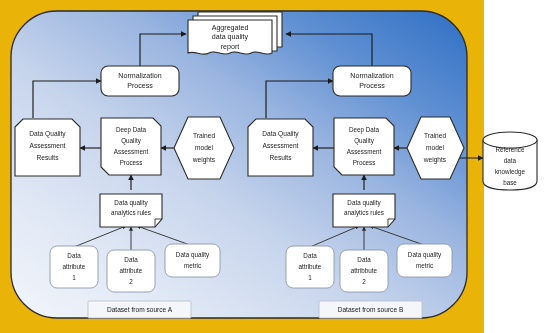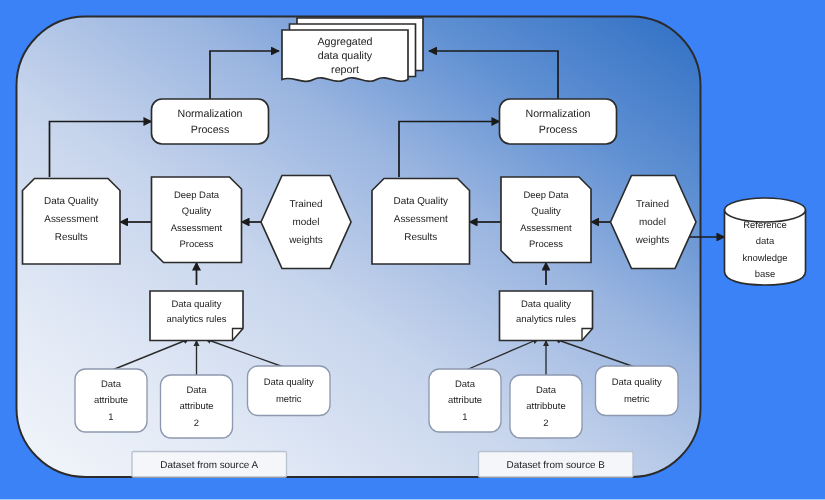--- a/index.html
+++ b/index.html
@@ -1,18 +1,18 @@
 <!DOCTYPE html>
 <html><head>
 <meta charset="utf-8">
 <style>
   html,body{margin:0;padding:0;background:#ffffff;}
   body{width:550px;height:333px;overflow:hidden;
        font-family:"Liberation Sans","DejaVu Sans",sans-serif;}
-  #stage{position:relative;width:550px;height:333px;background:#3b82f6;}
+  #stage{position:relative;width:484px;height:333px;background:#eab308;}
   svg#diagram{position:absolute;left:0;top:0;width:550px;height:333px;display:block;}
   .nodeTxt{font-family:"Liberation Sans","DejaVu Sans",sans-serif;
            fill:#1b1b1b;text-anchor:middle;dominant-baseline:middle;}
   .t7{font-size:7.1px;}
   .t65{font-size:6.6px;}
   .t62{font-size:6.3px;}
   .shp{fill:#ffffff;stroke:#2b2b2b;stroke-width:1.1;}
   .shpSoft{fill:#ffffff;stroke:#8d99ae;stroke-width:0.9;}
   .shpLbl{fill:#f4f6fa;stroke:#b9c2d0;stroke-width:0.9;}
   .ln{stroke:#1b1b1b;stroke-width:1.15;fill:none;}

